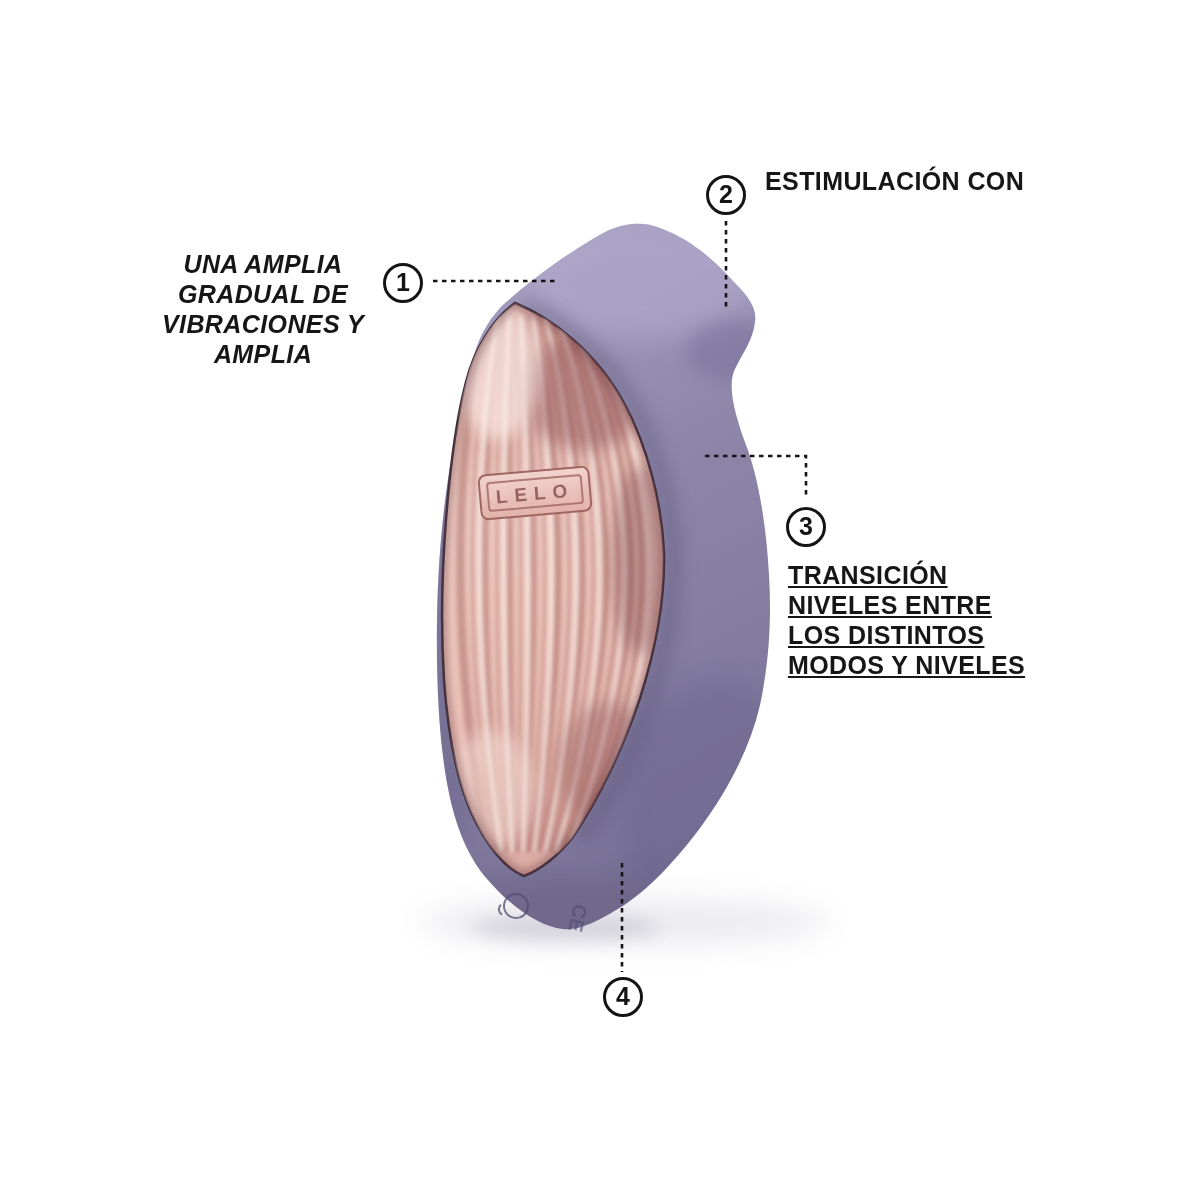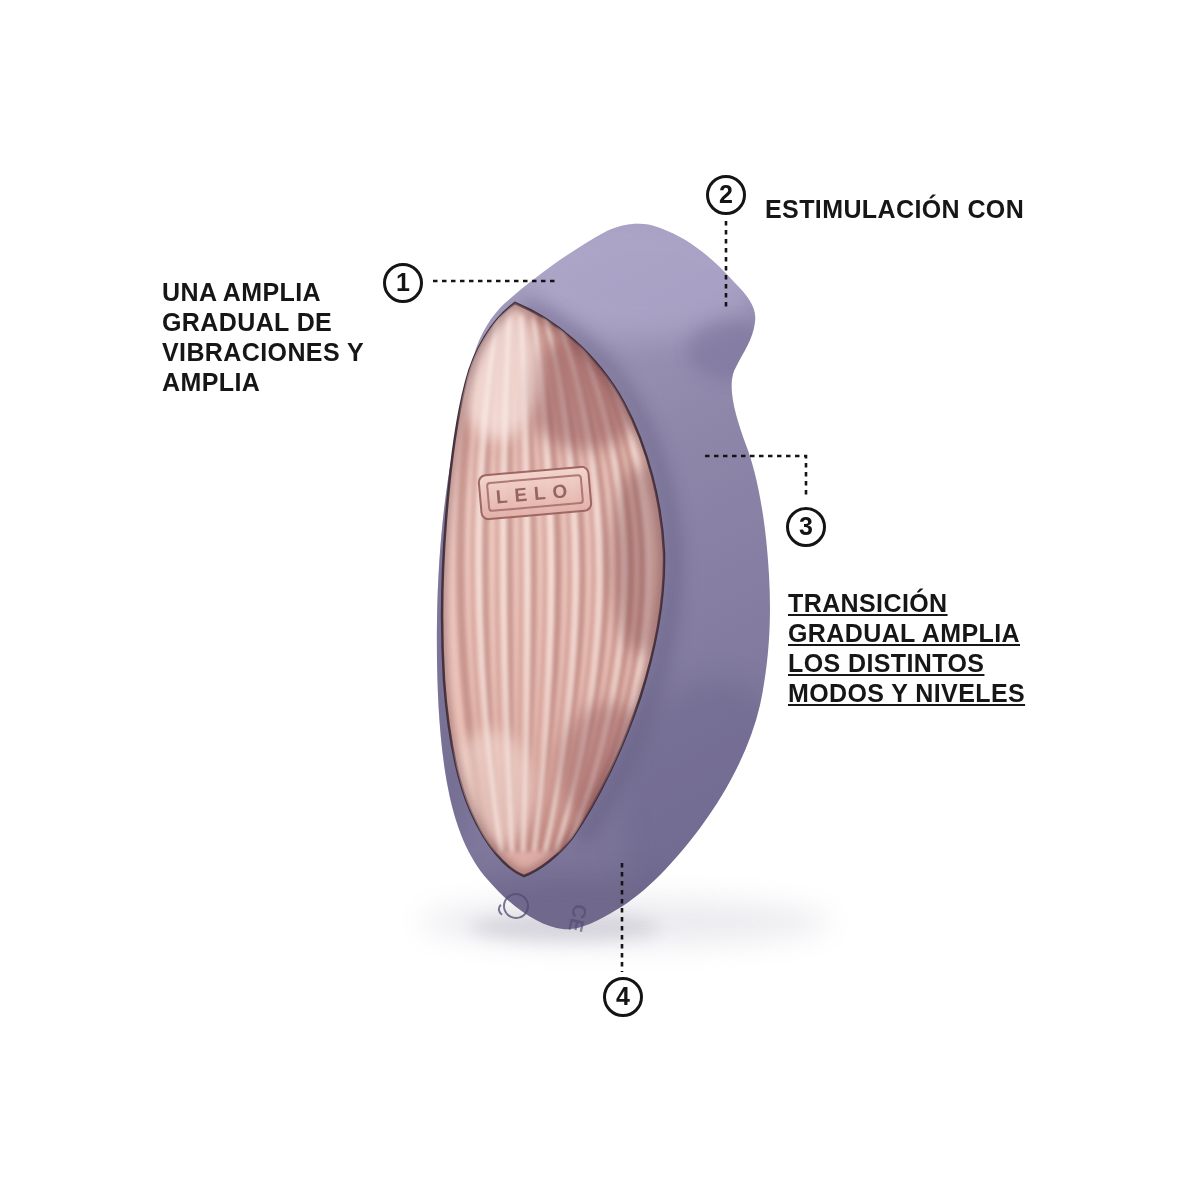--- a/index.html
+++ b/index.html
@@ -13,24 +13,23 @@
   }
   .stage svg { position: absolute; left: 0; top: 0; }
   .callout {
     position: absolute;
     font-size: 25px;
     font-weight: 700;
     line-height: 30px;
     letter-spacing: 0.4px;
     color: #161616;
     white-space: nowrap;
-    margin-top: 28px;
   }
   .callout span { display: block; }
-  .callout.align-right { text-align: left; }
+  .callout.align-right { text-align: center; font-style: italic; }
   .badge {
     position: absolute;
     width: 40px;
     height: 40px;
     box-sizing: border-box;
     border: 3px solid #141414;
     border-radius: 50%;
     background: #ffffff;
     display: flex;
     align-items: center;
@@ -182,19 +181,19 @@
     <span>VIBRACIONES Y</span>
     <span>AMPLIA</span>
   </div>
 
   <div class="callout" style="top:166px; left:765px;">
     <span>ESTIMULACIÓN CON</span>
   </div>
 
   <div class="callout" style="top:560px; left:788px;text-decoration:underline;">
     <span>TRANSICIÓN</span>
-    <span>GRADUAL AMPLIA</span>
+    <span>NIVELES ENTRE</span>
     <span>LOS DISTINTOS</span>
     <span>MODOS Y NIVELES</span>
   </div>
 
 
 </div>
 
 </body></html>

